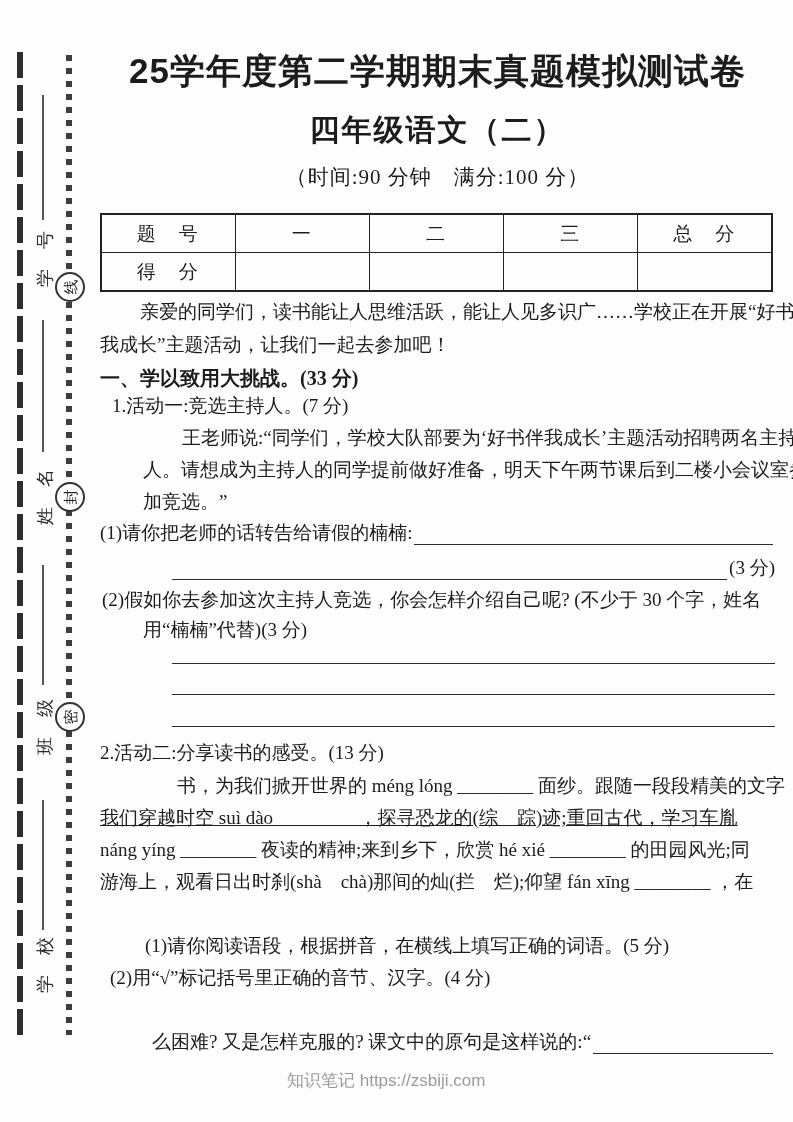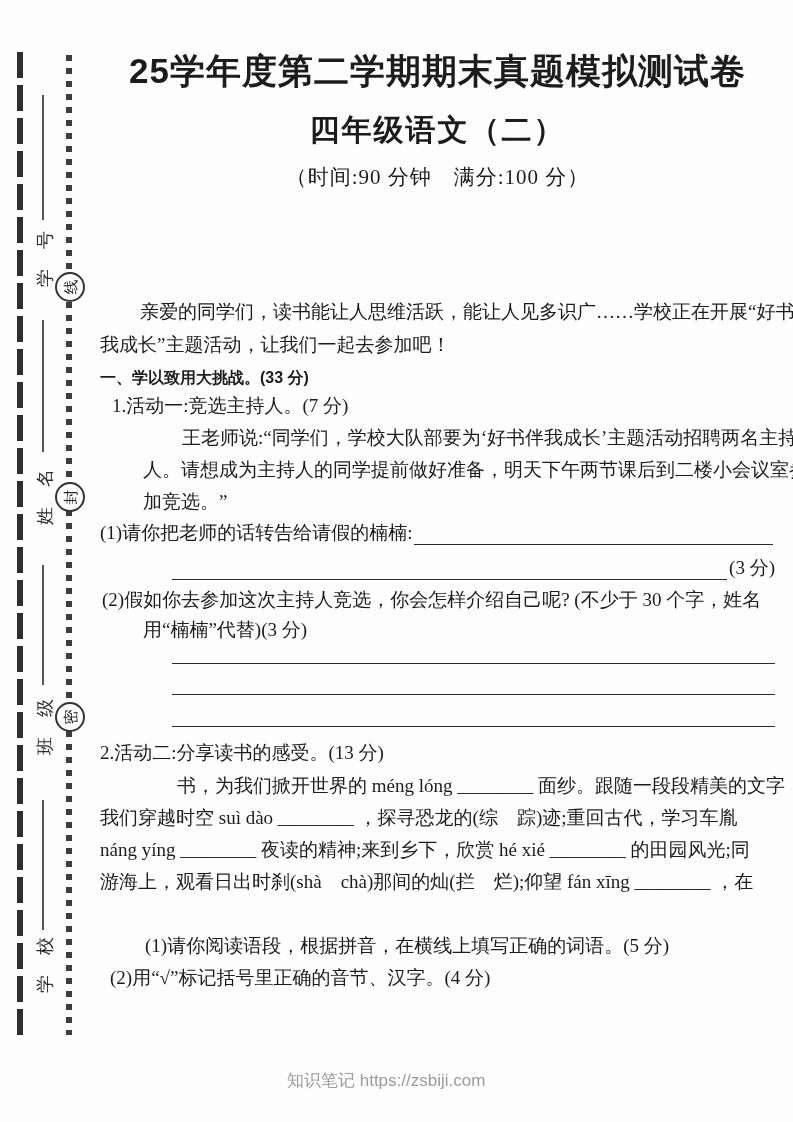--- a/index.html
+++ b/index.html
@@ -31,21 +31,21 @@
   .subtitle{top:110px;text-align:center;font-weight:bold;font-size:30px;letter-spacing:2px;}
   .info{top:163px;text-align:center;font-size:21px;letter-spacing:1px;}
 
   table.score{position:absolute;top:213px;left:0;width:673px;border-collapse:collapse;
     border:2px solid #222;table-layout:fixed;}
   table.score td{border:1.5px solid #222;height:37px;text-align:center;
     font-size:19px;letter-spacing:2px;padding:0;}
 
   .line{font-size:19px;white-space:nowrap;line-height:24px;}
   .kai{font-style:normal;}
-  .h1{font-family:Liberation Sans, sans-serif;font-weight:bold;font-size:16px;}
+  .h1{font-family:Liberation Serif, serif;font-weight:bold;font-size:20px;}
   .fill{flex:1 1 auto;border-bottom:1.5px solid #2a2a2a;margin:0 2px;height:21px;}
   .flexrow{display:flex;align-items:flex-end;}
   .rule{border-bottom:1.5px solid #2a2a2a;height:1px;}
 
   .wm{font-family:"Liberation Sans","DejaVu Sans",sans-serif;color:#9b9b9b;
     font-size:17px;white-space:nowrap;z-index:5;}
   .footer{top:1060px;text-align:center;font-size:16.5px;letter-spacing:1px;}
 </style>
 </head>
 <body>
@@ -65,20 +65,38 @@
 <div class="abs seal-stamp" style="top:272px;"><span>线</span></div>
 <div class="abs seal-stamp" style="top:482px;"><span>封</span></div>
 <div class="abs seal-stamp" style="top:702px;"><span>密</span></div>
 
 <div class="abs main">
 
   <div class="m title">25学年度第二学期期末真题模拟测试卷</div>
   <div class="m subtitle">四年级语文（二）</div>
   <div class="m info">（时间:90 分钟　满分:100 分）</div>
 
+  <table class="score">
+    <tbody>
+        <tr>
+      <td>题　号</td>
+      <td>一</td>
+      <td>二</td>
+      <td>三</td>
+      <td>总　分</td>
+    </tr>
+    <tr>
+      <td>得　分</td>
+      <td></td>
+      <td></td>
+      <td></td>
+      <td></td>
+    </tr>
+  </tbody>
+    </table>
 
   <div class="m line kai" style="top:300px;text-indent:40px;">亲爱的同学们，读书能让人思维活跃，能让人见多识广……学校正在开展“好书伴</div>
   <div class="m line kai" style="top:333px;">我成长”主题活动，让我们一起去参加吧！</div>
 
   <div class="m line h1" style="top:366px;">一、学以致用大挑战。(33 分)</div>
   <div class="m line" style="top:394px;margin-left:12px;width:647px;">1.活动一:竞选主持人。(7 分)</div>
 
   <div class="m line kai" style="top:426px;margin-left:43px;width:632px;text-indent:39px;">王老师说:“同学们，学校大队部要为‘好书伴我成长’主题活动招聘两名主持</div>
   <div class="m line kai" style="top:458px;margin-left:43px;width:632px;">人。请想成为主持人的同学提前做好准备，明天下午两节课后到二楼小会议室参</div>
   <div class="m line kai" style="top:490px;margin-left:43px;width:632px;">加竞选。”</div>
@@ -95,22 +113,26 @@
   <div class="m line" style="top:588px;margin-left:2px;width:673px;">(2)假如你去参加这次主持人竞选，你会怎样介绍自己呢? (不少于 30 个字，姓名</div>
   <div class="m line" style="top:618px;margin-left:43px;width:632px;">用“楠楠”代替)(3 分)</div>
 
   <div class="m rule" style="top:662px;margin-left:72px;width:603px;"></div>
   <div class="m rule" style="top:693px;margin-left:72px;width:603px;"></div>
   <div class="m rule" style="top:725px;margin-left:72px;width:603px;"></div>
 
   <div class="m line" style="top:741px;">2.活动二:分享读书的感受。(13 分)</div>
 
   <div class="m line kai" style="top:774px;text-indent:77px;">书，为我们掀开世界的 méng lóng ________ 面纱。跟随一段段精美的文字，</div>
-  <div class="m line kai" style="top:806px;">我们穿越时空 suì dào ________ ，探寻恐龙的(综　踪)迹;重回古代，学习车胤</div>
+  <div class="m line kai" style="top:806px;text-decoration:underline;">我们穿越时空 suì dào ________ ，探寻恐龙的(综　踪)迹;重回古代，学习车胤</div>
   <div class="m line kai" style="top:838px;">náng yíng ________ 夜读的精神;来到乡下，欣赏 hé xié ________ 的田园风光;同</div>
   <div class="m line kai" style="top:870px;">游海上，观看日出时刹(shà　chà)那间的灿(拦　烂);仰望 fán xīng ________ ，在</div>
 
   <div class="m line" style="top:934px;margin-left:45px;width:630px;">(1)请你阅读语段，根据拼音，在横线上填写正确的词语。(5 分)</div>
   <div class="m line" style="top:966px;margin-left:10px;width:665px;">(2)用“√”标记括号里正确的音节、汉字。(4 分)</div>
+  <div class="m line flexrow" style="top:1030px;margin-left:52px;width:623px;">
+    <span>么困难? 又是怎样克服的? 课文中的原句是这样说的:“</span>
+    <span class="fill"></span>
+  </div>
 
 </div>
 
 <div class="abs wm" style="left:287px;top:1069px;">知识笔记 https://zsbiji.com</div>
 
 </body></html>

